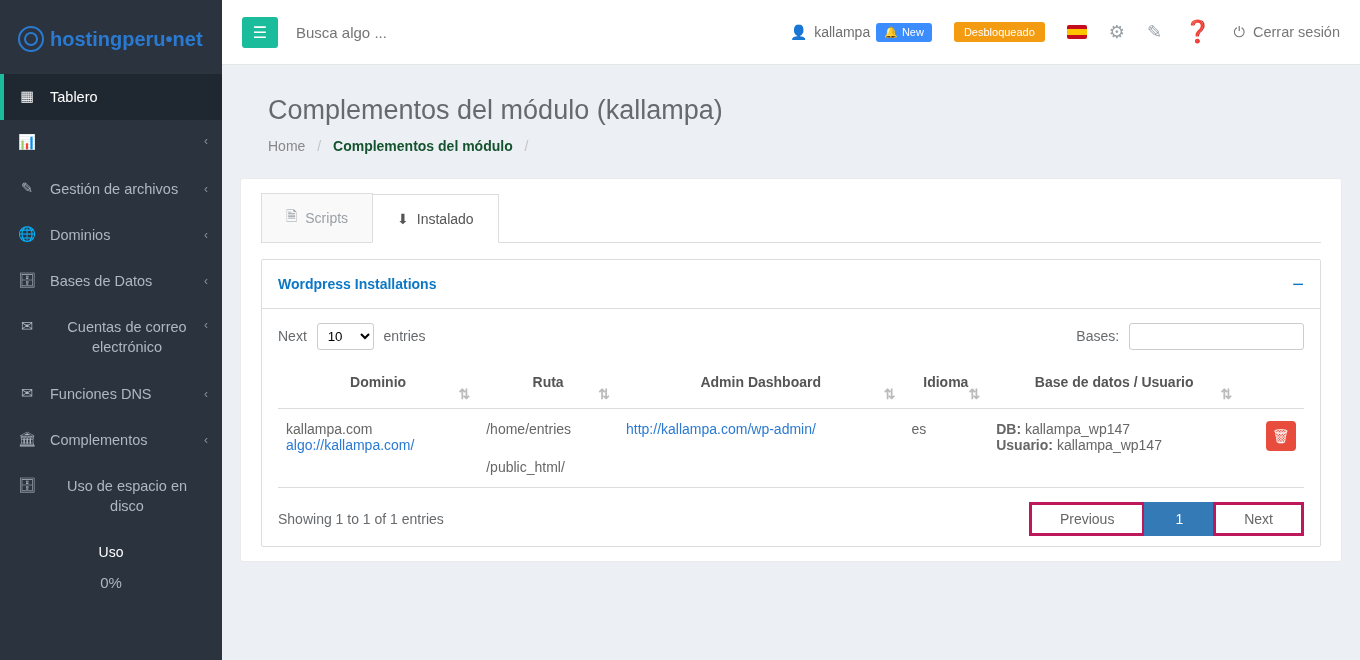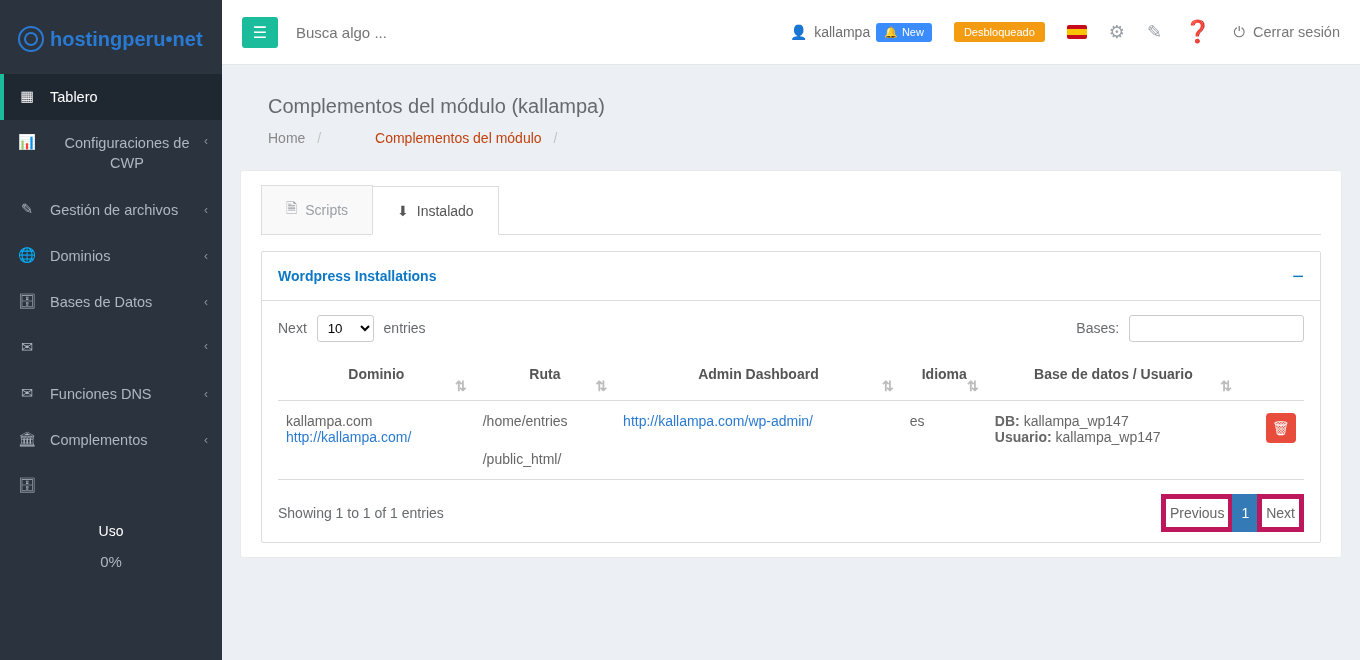--- a/index.html
+++ b/index.html
@@ -32,23 +32,23 @@
   .user-chip{display:flex;align-items:center;gap:6px;color:#6f6f6f;font-size:14px;}
   .badge-blue{background:#3b8cff;color:#fff;font-size:11px;padding:3px 8px;border-radius:3px;display:inline-flex;align-items:center;gap:4px;}
   .badge-orange{background:#f39c12;color:#fff;font-size:11px;padding:4px 10px;border-radius:3px;}
   .flag{width:20px;height:14px;background:linear-gradient(to bottom,#c60b1e 0 25%,#ffc400 25% 75%,#c60b1e 75% 100%);border-radius:2px;display:inline-block;}
   .nav-ico{color:#9aa0a6;font-size:18px;cursor:pointer;}
   .nav-ico.big{font-size:22px;}
   .logout{display:flex;align-items:center;gap:8px;color:#777;font-size:14.5px;cursor:pointer;}
 
   
   .pagehdr{padding:30px 46px 14px;}
-  .pagehdr h1{font-size:20px;font-weight:300;color:#676a6d;margin-bottom:12px;}
+  .pagehdr h1{font-size:27px;font-weight:300;color:#676a6d;margin-bottom:12px;}
   .crumbs{font-size:14px;color:#888;}
-  .crumbs .active{color:#c2410c;font-weight:400;margin-left:42px;}
+  .crumbs .active{color:#14532d;font-weight:700;}
   .crumbs .sep{margin:0 8px;color:#c3c3c3;}
 
   
   .card{background:#fff;margin:10px 18px 26px;border-radius:3px;padding:20px 20px 14px;border:1px solid #eaeaea;}
   .tabs{display:flex;border-bottom:1px solid #ddd;margin:-6px 0 16px;}
   .tab{padding:12px 24px;color:#9aa0a6;display:flex;align-items:center;gap:8px;cursor:pointer;background:#f9f9f9;border:1px solid #ddd;border-bottom:none;margin-right:-1px;font-size:14px;}
   .tab.active{background:#fff;color:#555;position:relative;top:1px;border-bottom:1px solid #fff;}
   .panel{border:1px solid #ddd;border-radius:2px;}
   .panel-hdr{display:flex;align-items:center;justify-content:space-between;padding:14px 16px;border-bottom:1px solid #ddd;gap:24px;}
   .panel-hdr .ttl{color:#0b77c5;font-weight:600;font-size:14px;}
@@ -61,75 +61,76 @@
 
   table{width:100%;border-collapse:collapse;font-size:14px;}
   thead th{text-align:center;font-weight:700;color:#555;padding:10px 8px 18px;border-bottom:1px solid #ddd;position:relative;vertical-align:top;}
   thead th .sort{position:absolute;bottom:6px;right:8px;color:#bbb;font-size:14px;}
   tbody td{padding:12px 8px;border-bottom:1px solid #ddd;vertical-align:top;color:#666;}
   tbody td a.link{color:#2a7ad2;}
   .btn-del{width:30px;height:30px;background:#e74c3c;border-radius:4px;display:inline-flex;align-items:center;justify-content:center;color:#fff;cursor:pointer;}
 
   .dt-bot{display:flex;align-items:center;justify-content:space-between;margin-top:14px;font-size:14px;gap:12px;}
   .pager{display:flex;gap:0;}
-  .pager .pg{padding:6px 4px;border:5px solid #be185d;color:#666;cursor:pointer;}
+  .pager .pg{padding:6px 28px;border:3px solid #be185d;color:#666;cursor:pointer;}
   .pager .pg.active{background:#337ab7;border-color:#337ab7;color:#fff;}
   .pager .pg+.pg{margin-left:-1px;}
 </style>
 </head>
 <body>
 
 <div class="app">
 
   <aside class="sidebar">
     <div class="brand">
       <span class="o"></span>
       <span>hostingperu•net</span>
     </div>
     <nav id="nav">
         <div class="nav-item active">
           <span class="ico">▦</span>
           <span class="label">Tablero</span>
         </div>
         <div class="nav-item wrap">
           <span class="ico">📊</span>
-          <span class="label">Configuraciones de CWP</span>
           <span class="chev">‹</span>
         </div>
         <div class="nav-item">
           <span class="ico">✎</span>
           <span class="label">Gestión de archivos</span>
           <span class="chev">‹</span>
         </div>
         <div class="nav-item">
           <span class="ico">🌐</span>
           <span class="label">Dominios</span>
           <span class="chev">‹</span>
         </div>
         <div class="nav-item">
           <span class="ico">🗄</span>
           <span class="label">Bases de Datos</span>
           <span class="chev">‹</span>
         </div>
         <div class="nav-item wrap">
           <span class="ico">✉</span>
+          <span class="label">Cuentas de correo electrónico</span>
           <span class="chev">‹</span>
         </div>
         <div class="nav-item">
           <span class="ico">✉</span>
           <span class="label">Funciones DNS</span>
           <span class="chev">‹</span>
         </div>
         <div class="nav-item">
           <span class="ico">🏛</span>
           <span class="label">Complementos</span>
           <span class="chev">‹</span>
         </div>
         <div class="nav-item wrap">
           <span class="ico">🗄</span>
+          <span class="label">Uso de espacio en disco</span>
         </div>
       </nav>
     <div class="usage">Uso</div>
     <div class="usage-val">0%</div>
   </aside>
 
   <div class="main">
 
     <div class="navbar">
       <div class="hamburger">
@@ -209,21 +210,21 @@
                   <th>Admin Dashboard<span class="sort">⇅</span></th>
                   <th>Idioma<span class="sort">⇅</span></th>
                   <th>Base de datos / Usuario<span class="sort">⇅</span></th>
                   <th></th>
                 </tr>
               </thead>
             <tbody>
               <tr>
                 <td>
                   <div>kallampa.com</div>
-                  <a href="#" class="link">http://kallampa.com/</a>
+                  <a href="#" class="link">algo://kallampa.com/</a>
                 </td>
                 <td>
                   <div>/home/entries</div>
                   <div style="margin-top:22px">/public_html/</div>
                 </td>
                 <td>
                   <a href="#" class="link">http://kallampa.com/wp-admin/</a>
                 </td>
                 <td>es</td>
                 <td>

